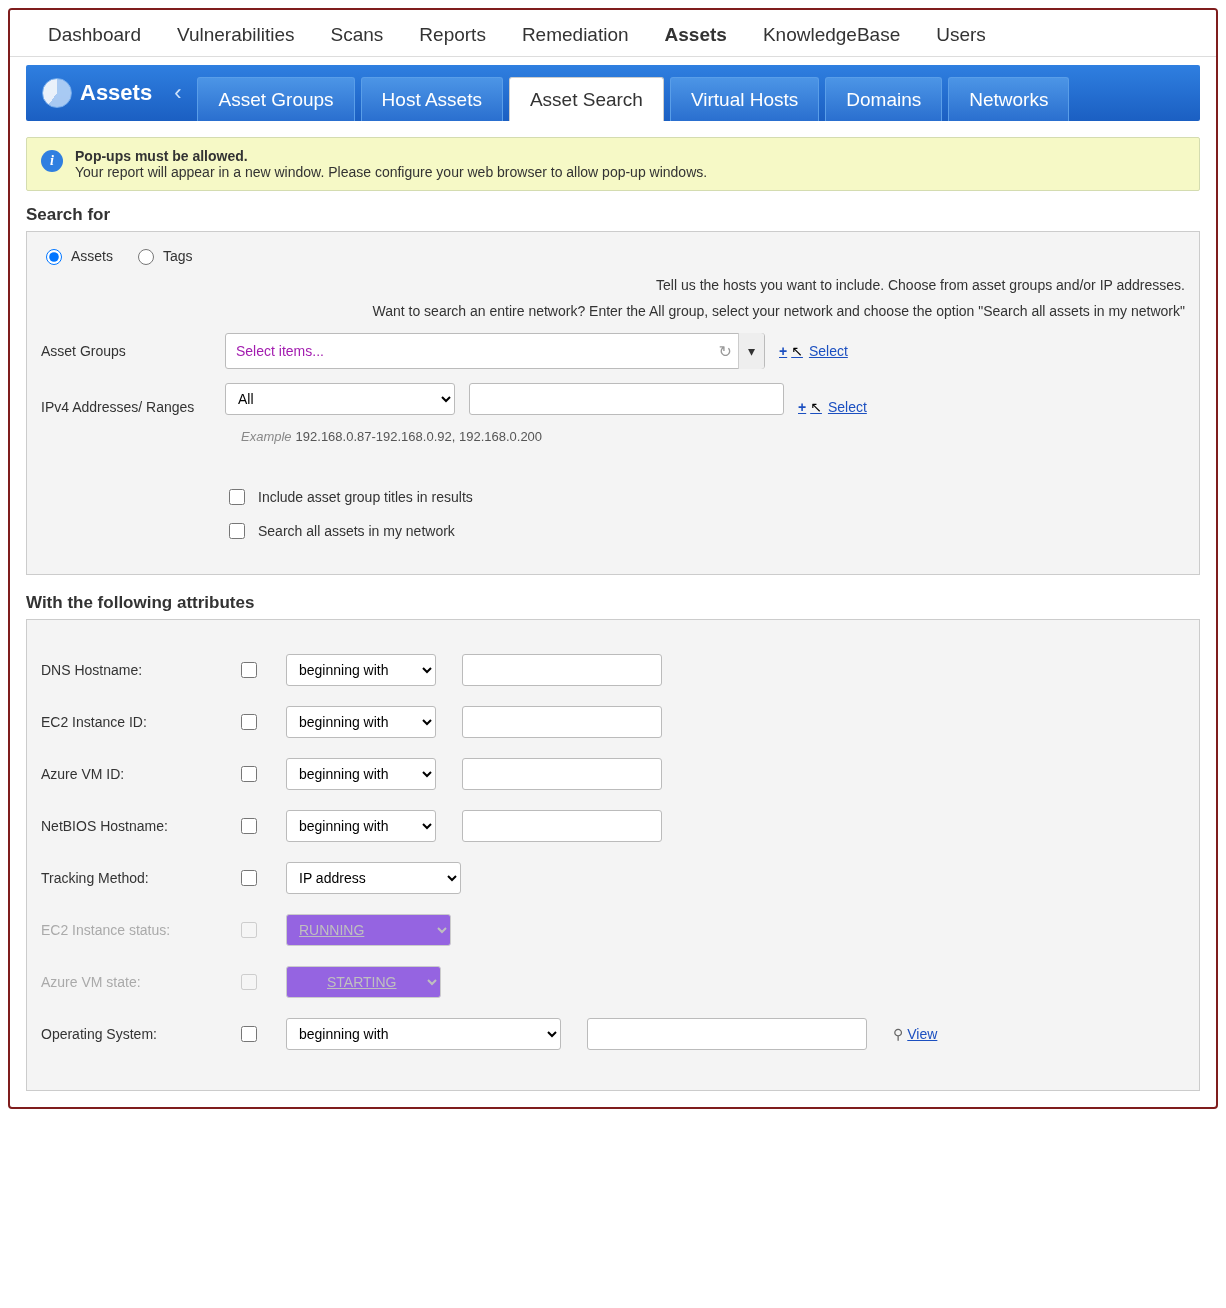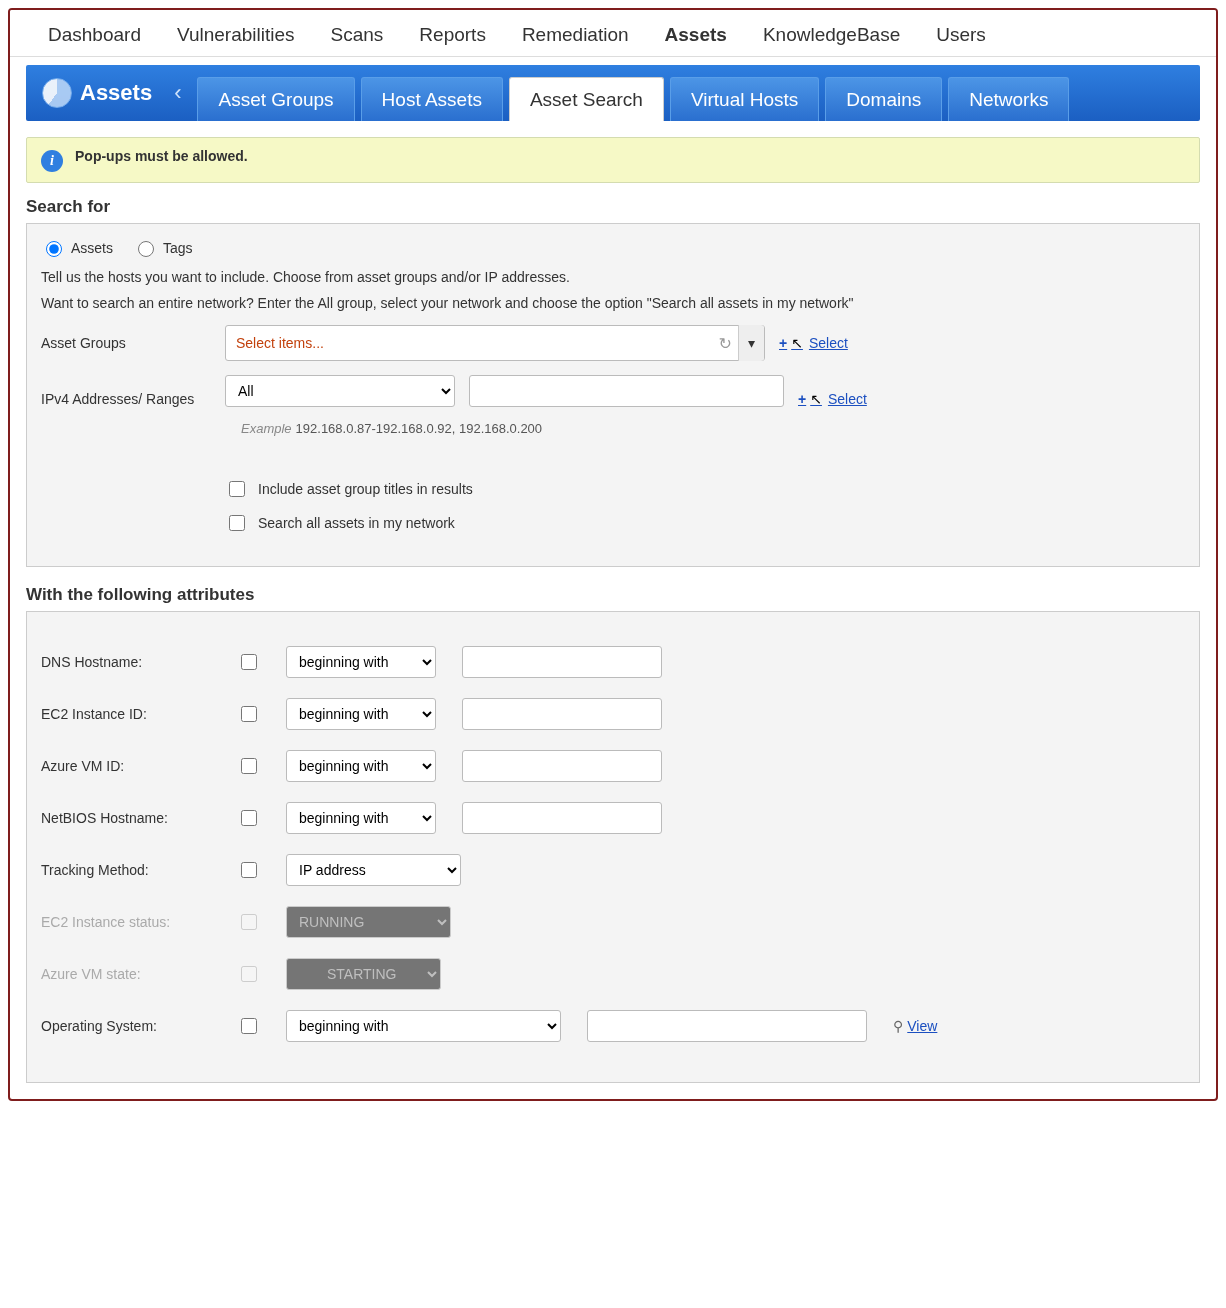--- a/index.html
+++ b/index.html
@@ -118,33 +118,33 @@
     margin: 8px 0 6px 0;
   }
   .panel {
     border: 1px solid #ccc;
     background: #f4f4f4;
     padding: 14px 14px 20px 14px;
   }
   .radios { display:flex; gap:20px; margin-bottom:12px; }
   .radio-item { display:flex; align-items:center; gap:6px; }
   .radio-item input { width:16px;height:16px; }
-  .help-line { margin: 10px 0; color:#333; }
+  .help-line { margin: 10px 0; color:#333;text-align:right; }
   .row {
     display:flex; align-items:center; gap:14px; margin: 14px 0;
   }
   .row .label {
     width: 170px; flex-shrink:0;
   }
   .select-items-box {
     display:flex; align-items:center;
     background:#fff; border:1px solid #bbb; border-radius:3px;
     width: 540px; height:36px; padding:0 0 0 10px; position:relative;
   }
-  .select-items-box .placeholder { color:#c2410c; flex:1; }
+  .select-items-box .placeholder { color:#a21caf; flex:1; }
   .select-items-box .reload {
     color:#999; padding:0 6px; cursor:pointer; font-size:16px;
   }
   .select-items-box .dd {
     width:26px; height:36px; background:#eee;
     display:flex;align-items:center;justify-content:center;
     border-left:1px solid #ccc; cursor:pointer;
     border-radius: 0 3px 3px 0;
   }
   .link-select {
@@ -164,21 +164,21 @@
   .example { font-size:13px; color:#888; font-style:italic; margin-left:200px; }
   .example .vals { font-style:normal; color:#555; margin-left:4px;}
   .cb-row { display:flex;align-items:center;gap:10px;margin:12px 0;margin-left:184px;}
   .cb-row input { width:16px;height:16px;}
   .attr-row { display:flex;align-items:center;gap:26px;margin:20px 0;}
   .attr-row .label { width:170px;flex-shrink:0;}
   .attr-cb { width:16px;height:16px;}
   .attr-row select { width:150px; }
   .attr-row input.text { width:200px;}
   .disabled { color:#aaa; }
-  .disabled select { color:#aaa; background:#404040;}
+  .disabled select { color:#aaa; background:#6d28d9;text-decoration:underline;}
   .view-link { color:#1b4fc0; cursor:pointer; }
   .view-icon { color:#666; margin-right:4px;}
 </style>
 </head>
 <body>
 
 <div class="outer">
 
   <div class="topnav">
     <div class="item">Dashboard</div>
@@ -206,20 +206,21 @@
       <div class="subtab">Networks</div>
     </div>
   </div>
 
   <div class="content">
 
     <div class="info-banner">
       <div class="info-icon">i</div>
       <div class="info-text">
         <div class="title">Pop-ups must be allowed.</div>
+        <div>Your report will appear in a new window. Please configure your web browser to allow pop-up windows.</div>
       </div>
     </div>
 
     <div class="section-header">Search for</div>
     <div class="panel">
       <div class="radios">
         <label class="radio-item">
           <input type="radio" name="sf" checked="" style="">
           <span>Assets</span>
         </label>

